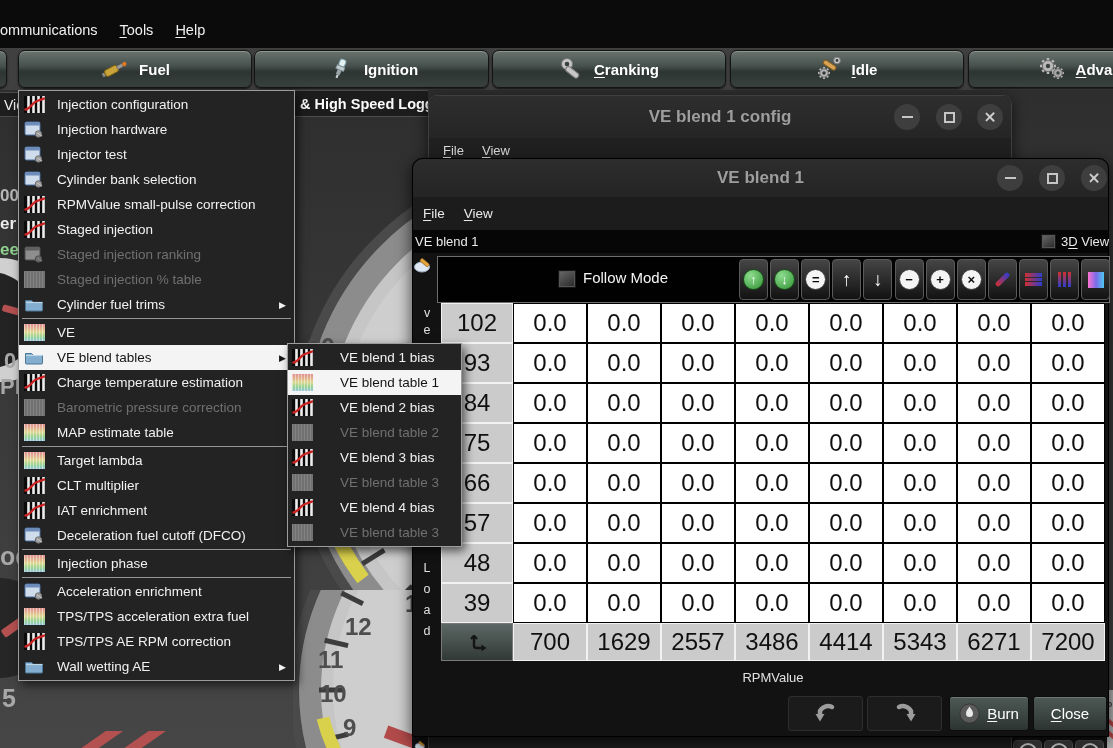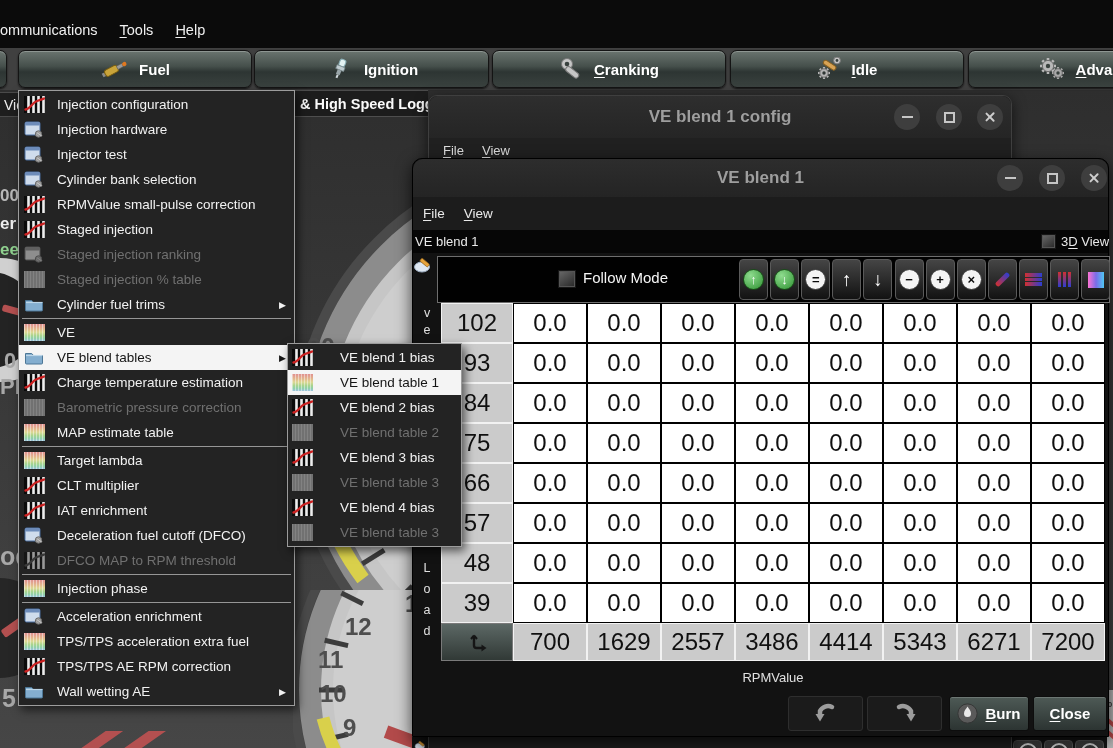--- a/index.html
+++ b/index.html
@@ -132,21 +132,21 @@
   .vlab{position:absolute;left:6px;width:16px;text-align:center;font-size:12.5px;color:#e0e0e0;
            line-height:17px;white-space:pre-line;}
   #vlab-top{top:146px;}
   #vlab-bottom{top:399px;line-height:21px;}
   #tw-xaxis-title{position:absolute;left:28px;top:511px;width:664px;text-align:center;
            font-size:13px;color:#e0e0e0;}
   .fbtn{position:absolute;top:537px;height:33px;border-radius:3px;display:flex;align-items:center;
            justify-content:center;gap:7px;}
   .fbtn.dark{background:#1b1b1b;border:1px solid #2e2e2e;}
   .fbtn.grnbtn{background:linear-gradient(180deg,#4e5a56,#2c3432);border:1px solid #0d0d0d;
-           box-shadow:inset 0 1px 0 rgba(255,255,255,.18);color:#fff;font-weight:bold;font-size:15px;}
+           box-shadow:inset 0 1px 0 rgba(255,255,255,.18);color:#fff;font-weight:normal;font-size:15px;}
   #btn-undo{left:375px;width:73px;}
   #btn-redo{left:454px;width:73px;}
   #btn-burn{left:536px;width:78px;}
   #btn-close{left:620px;width:72px;}
 
   
   #bottom-strip{position:absolute;left:412px;top:735px;width:695px;height:13px;background:#141414;
                 border-top:2px solid #8f8f8f;overflow:hidden;z-index:1;}
   #bottom-strip .tb-btn{top:3px;height:22px;}
   .dot{width:14px;height:14px;border-radius:50%;border:2px solid #ddd;}
@@ -768,33 +768,20 @@
         <span class="mi-icon">
           <svg viewBox="0 0 20 17" width="20" height="17">
             <rect x="1" y="1" width="15" height="13" rx="1.5" fill="#cfdcec" stroke="#4a6ea0"></rect>
             <rect x="1" y="1" width="15" height="3.5" rx="1.5" fill="#6d8cba"></rect>
             <circle cx="14.5" cy="13" r="3.2" fill="#a8a8a8" stroke="#6a6a6a"></circle>
             <rect x="12" y="12.2" width="6.5" height="1.8" rx="0.9" fill="#c6c6c6" stroke="#7a7a7a" stroke-width="0.5" transform="rotate(35 15 13)"></rect>
           </svg>
         </span>
         <span class="mi-label">Deceleration fuel cutoff (DFCO)</span>
       </div>
-      <div class="menu-item disabled">
-        <span class="mi-icon">
-          <svg viewBox="0 0 21 17" width="21" height="17">
-            <rect width="21" height="17" fill="#0b0b0b"></rect>
-            <rect x="3.2" width="2.6" height="17" fill="#ededed"></rect>
-            <rect x="8.2" width="2.6" height="17" fill="#ededed"></rect>
-            <rect x="13.2" width="2.6" height="17" fill="#ededed"></rect>
-            <rect x="18.2" width="2.6" height="17" fill="#ededed"></rect>
-            <path d="M1.5 13.5 C6 13 8.5 7 12 5.5 C15 4.2 18 3.5 20 2.5" stroke="#cc2222" stroke-width="2.4" fill="none" stroke-linecap="round"></path>
-          </svg>
-        </span>
-        <span class="mi-label">DFCO MAP to RPM threshold</span>
-      </div>
       <div class="menu-sep"></div>
       <div class="menu-item">
         <span class="mi-icon">
           <span class="ric"></span>
         </span>
         <span class="mi-label">Injection phase</span>
       </div>
       <div class="menu-sep"></div>
       <div class="menu-item">
         <span class="mi-icon">

